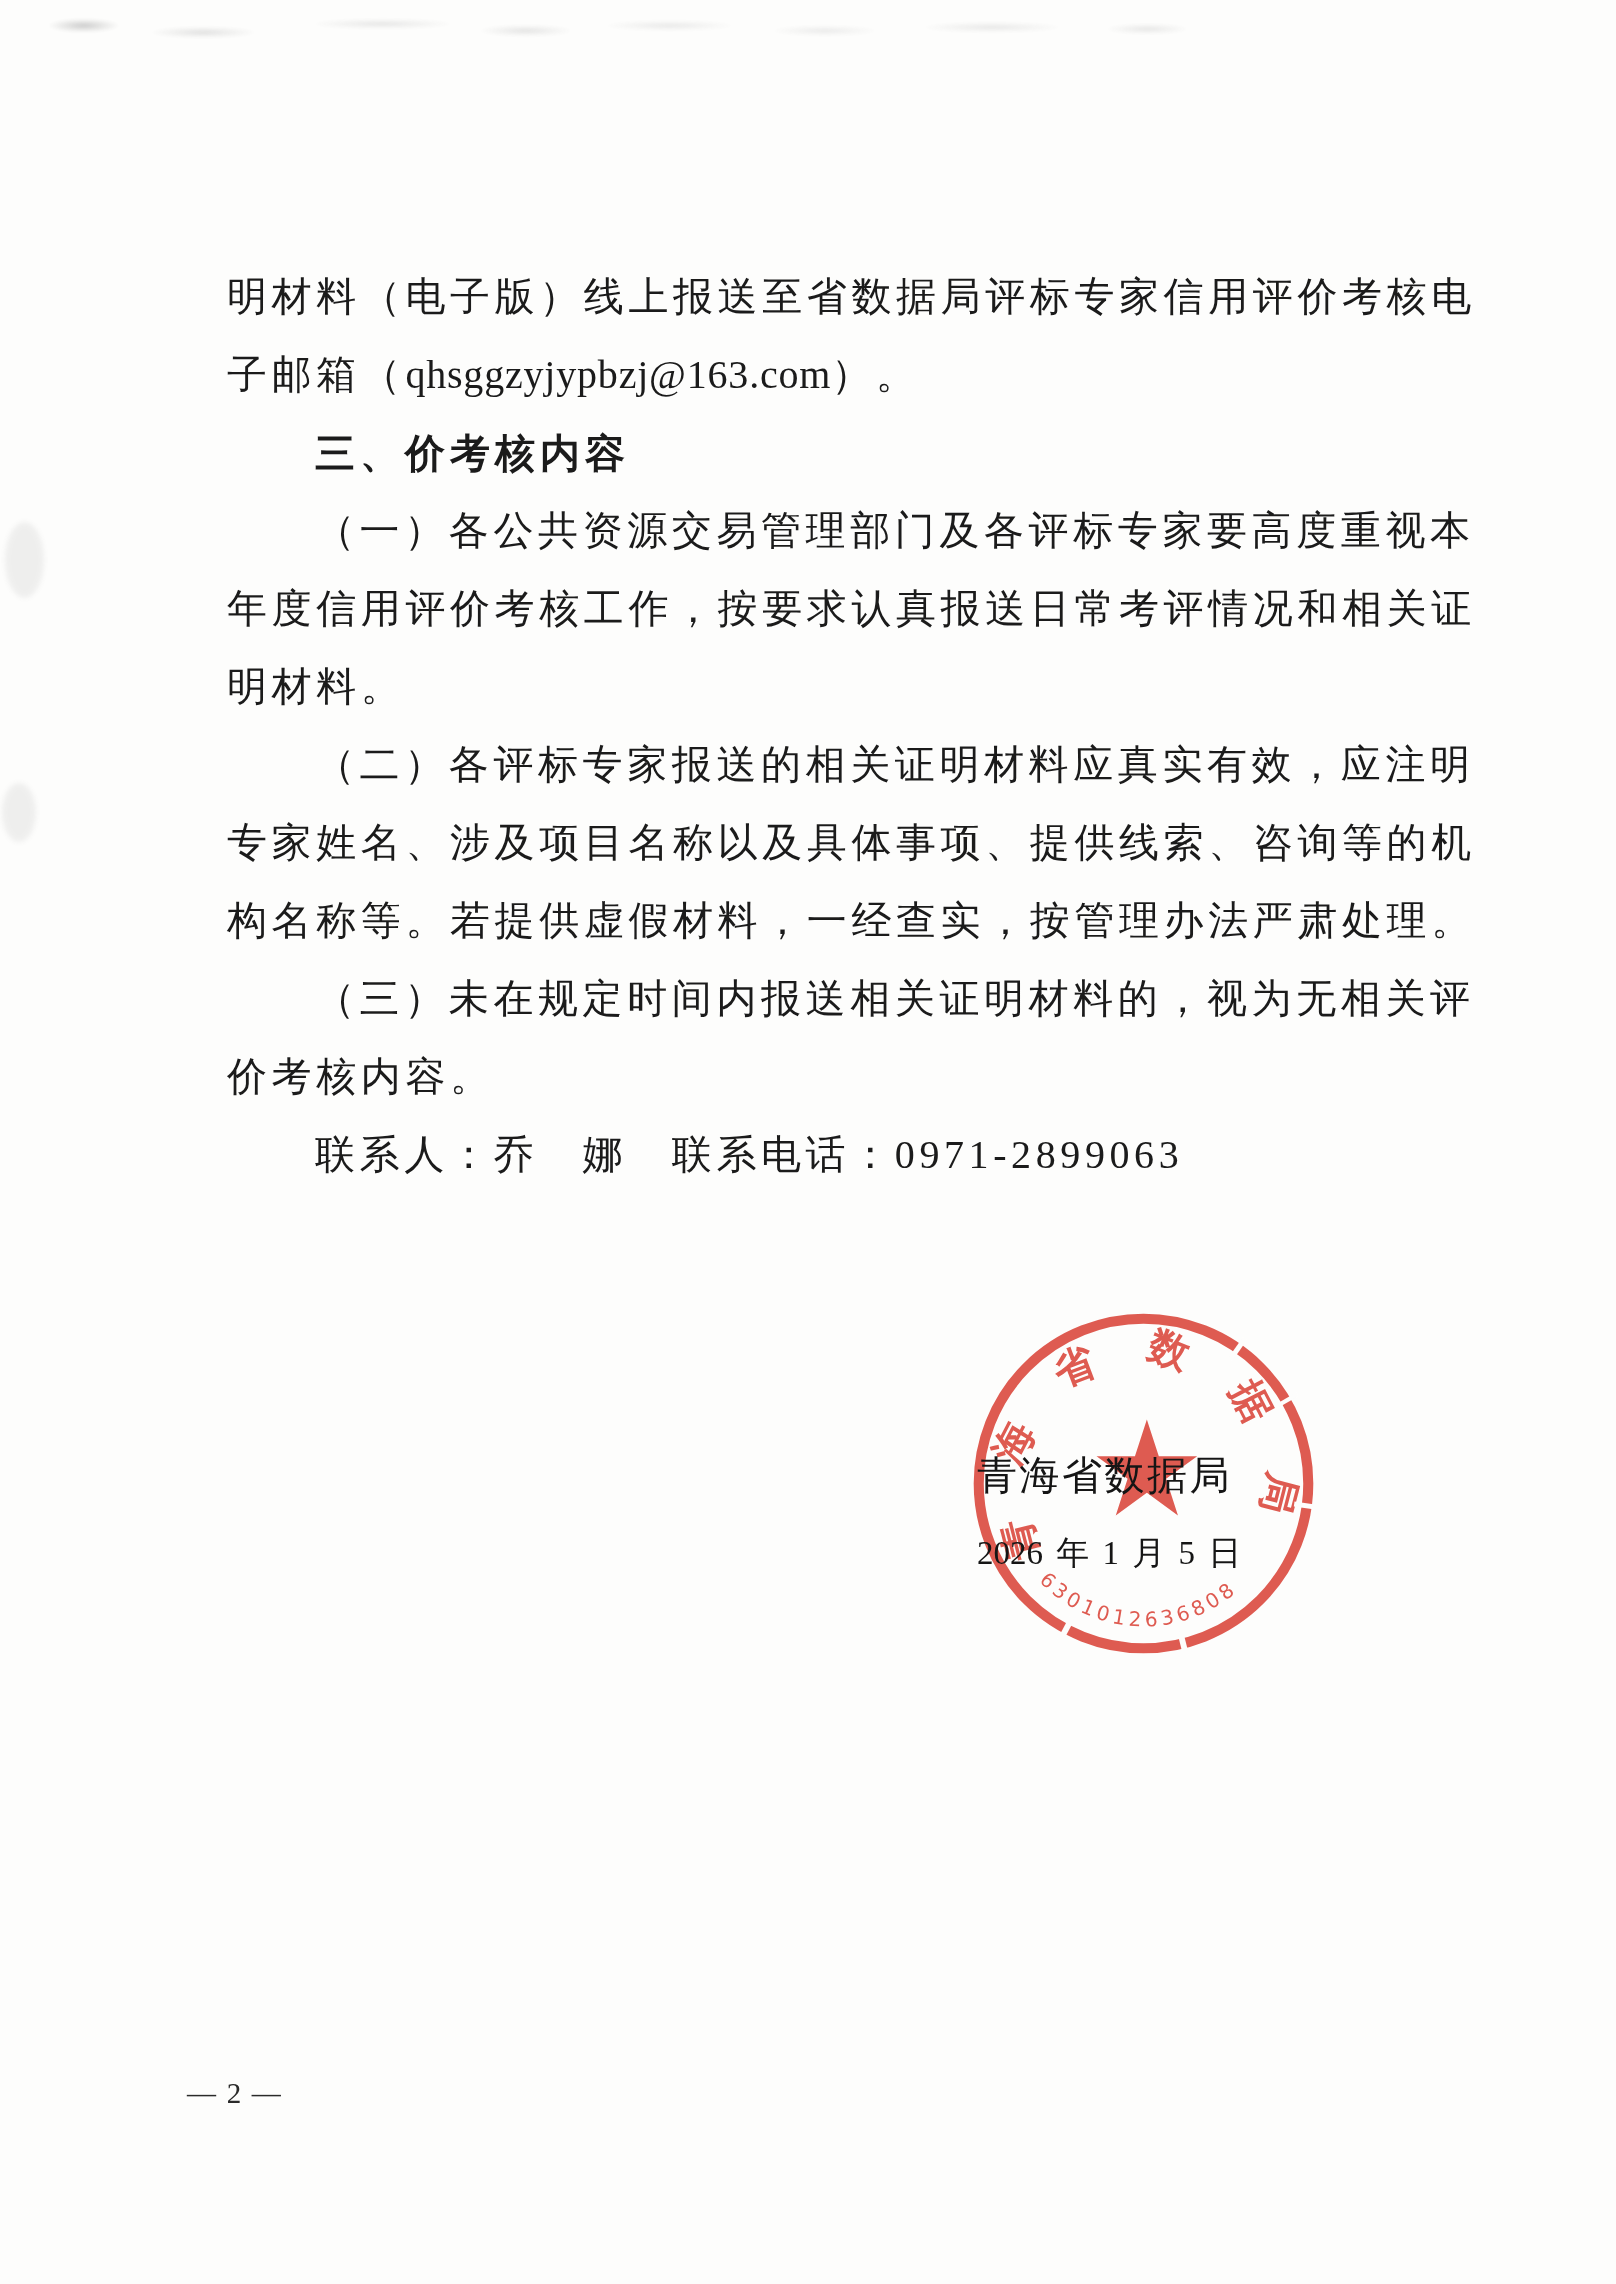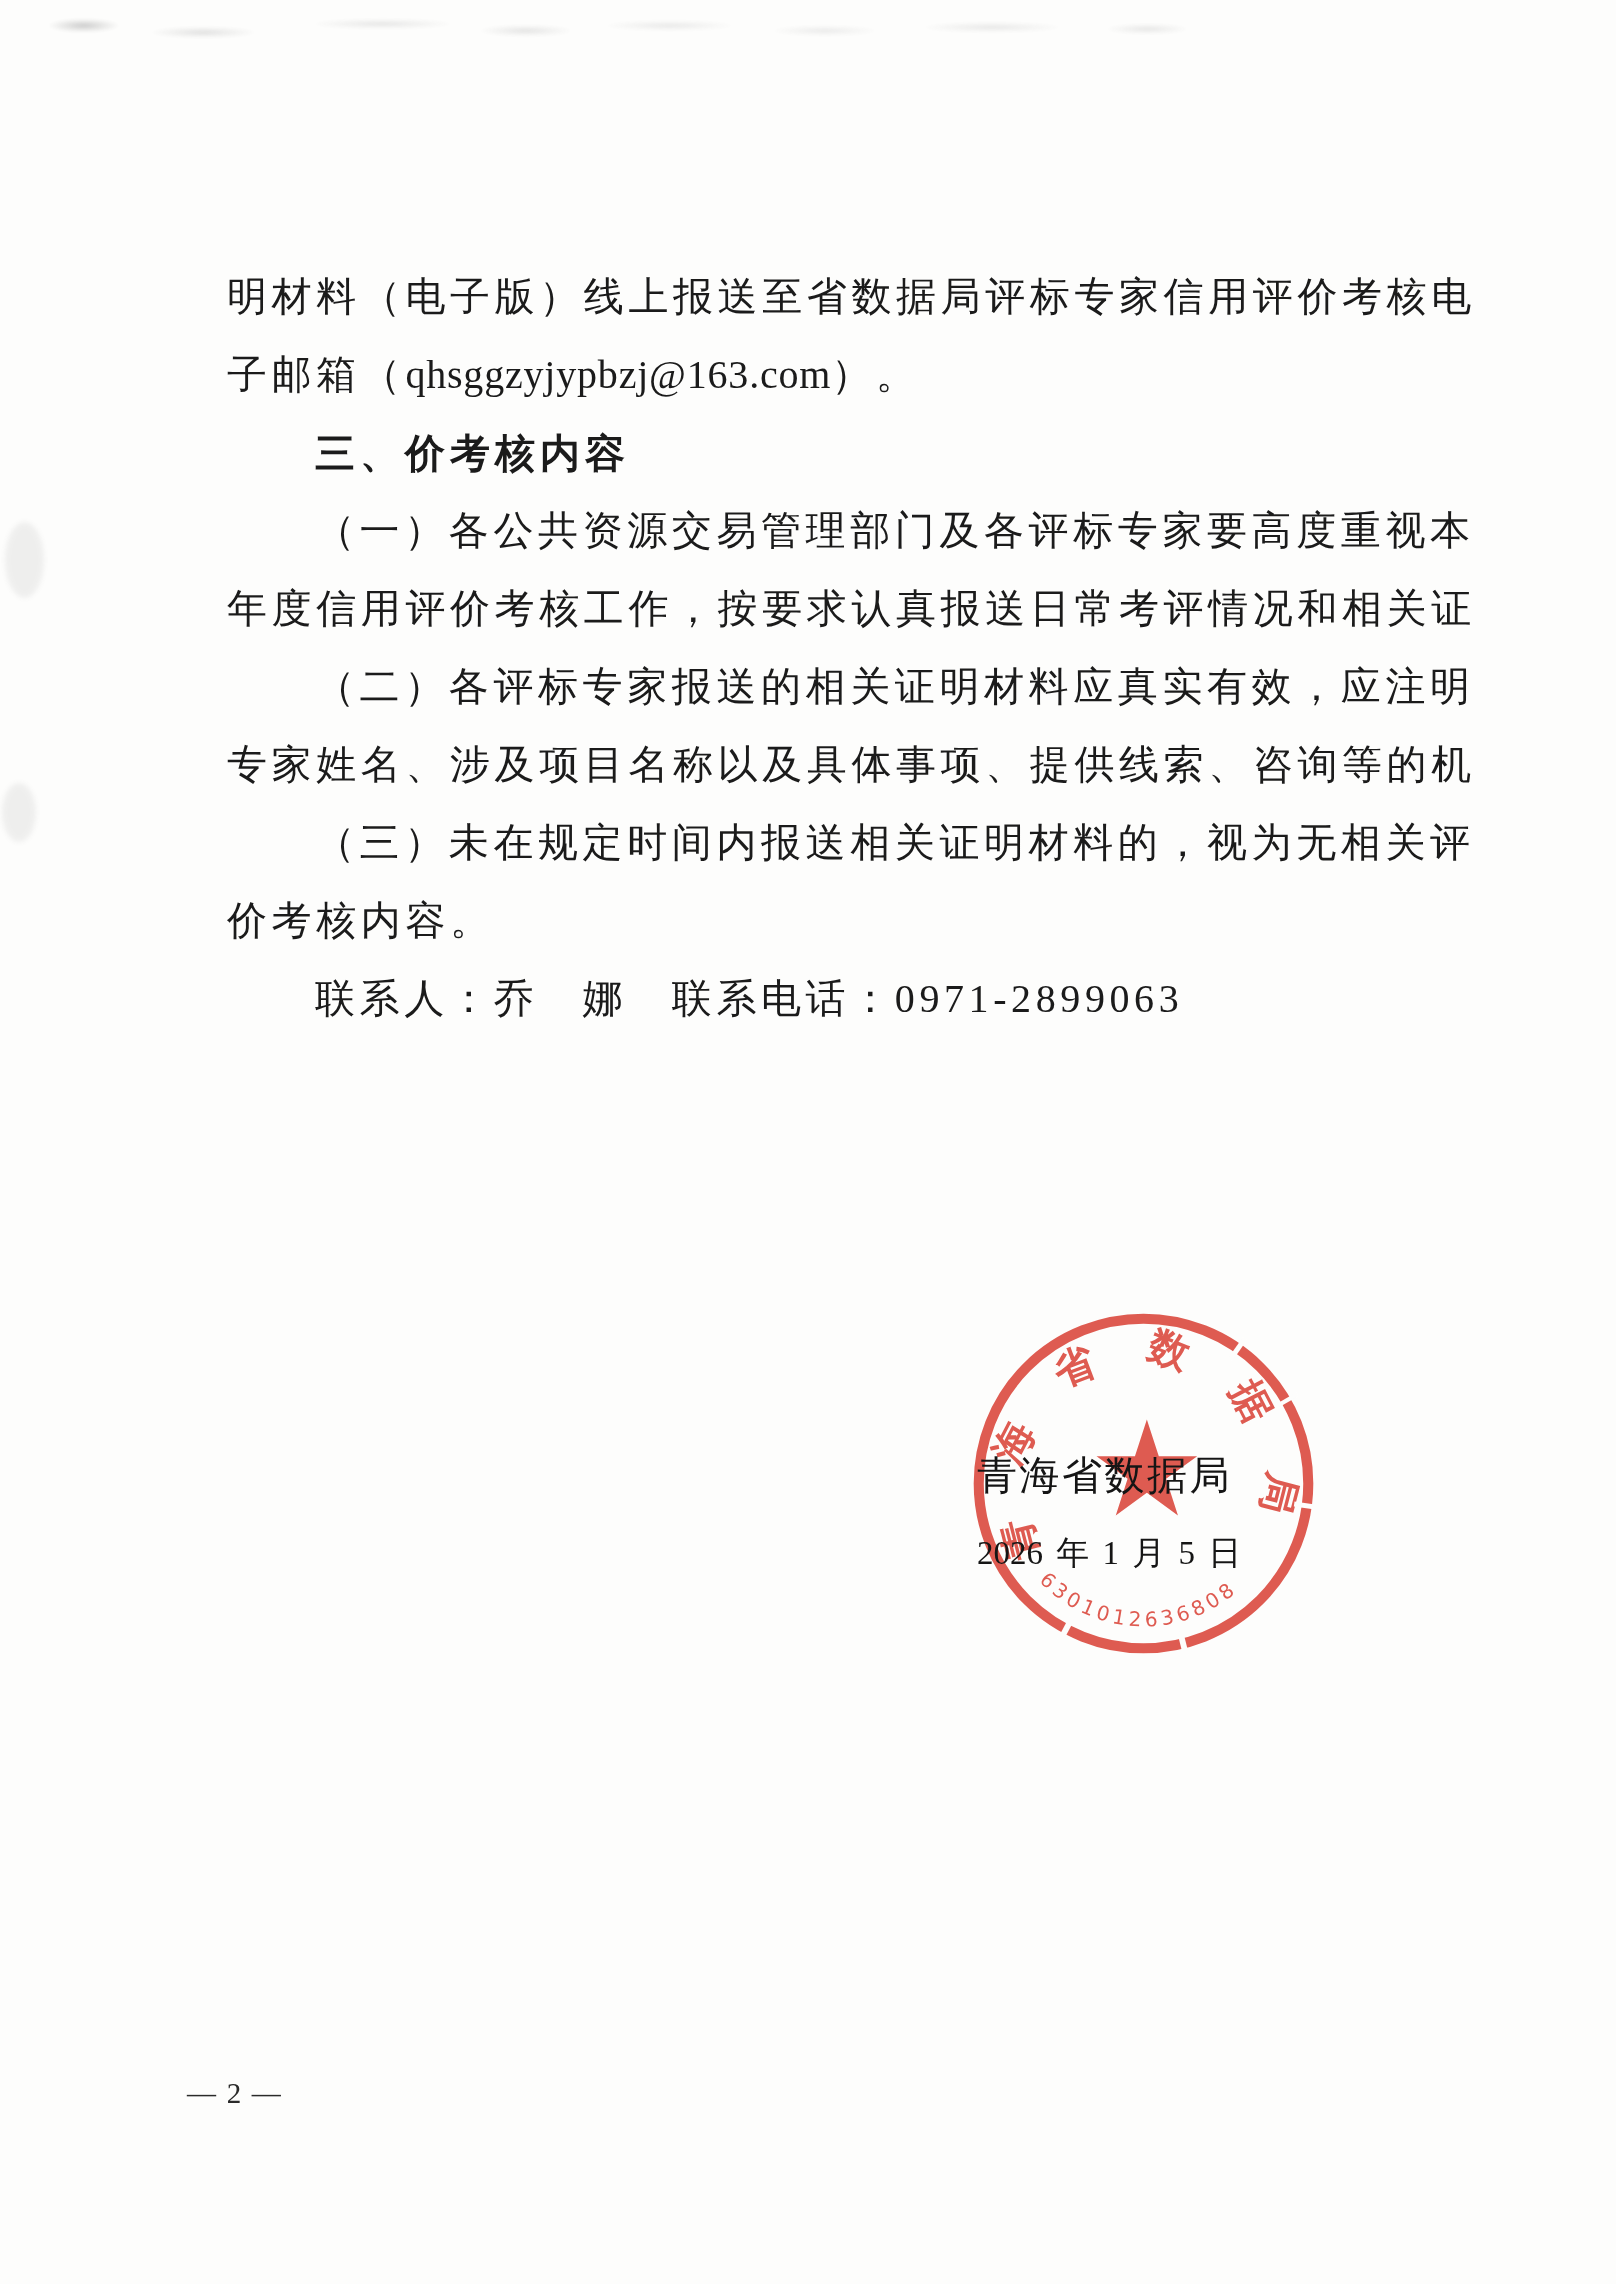--- a/index.html
+++ b/index.html
@@ -80,22 +80,24 @@
     </g>
   </g>
 </svg>
 
 <div class="body-text">
   <div class="ln">明材料（电子版）线上报送至省数据局评标专家信用评价考核电</div>
   <div class="ln"><span>子邮箱（</span><span class="latin">qhsggzyjypbzj@163.com</span><span>）。</span></div>
   <div class="ln ind head">三、价考核内容</div>
   <div class="ln ind">（一）各公共资源交易管理部门及各评标专家要高度重视本</div>
   <div class="ln">年度信用评价考核工作，按要求认真报送日常考评情况和相关证</div>
+  <div class="ln">明材料。</div>
   <div class="ln ind">（二）各评标专家报送的相关证明材料应真实有效，应注明</div>
   <div class="ln">专家姓名、涉及项目名称以及具体事项、提供线索、咨询等的机</div>
+  <div class="ln">构名称等。若提供虚假材料，一经查实，按管理办法严肃处理。</div>
   <div class="ln ind">（三）未在规定时间内报送相关证明材料的，视为无相关评</div>
   <div class="ln">价考核内容。</div>
   <div class="ln ind">联系人：乔　娜　联系电话：0971-2899063</div>
 </div>
 
 <div class="sig-agency">青海省数据局</div>
 <div class="sig-date">2026 年 1 月 5 日</div>
 
 <div class="page-number">— 2 —</div>
 

